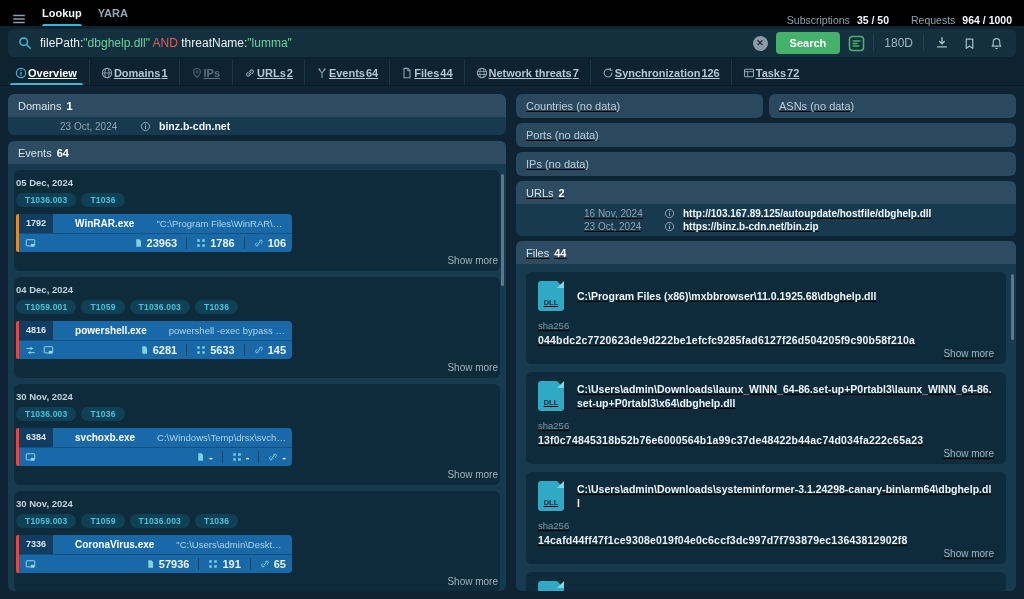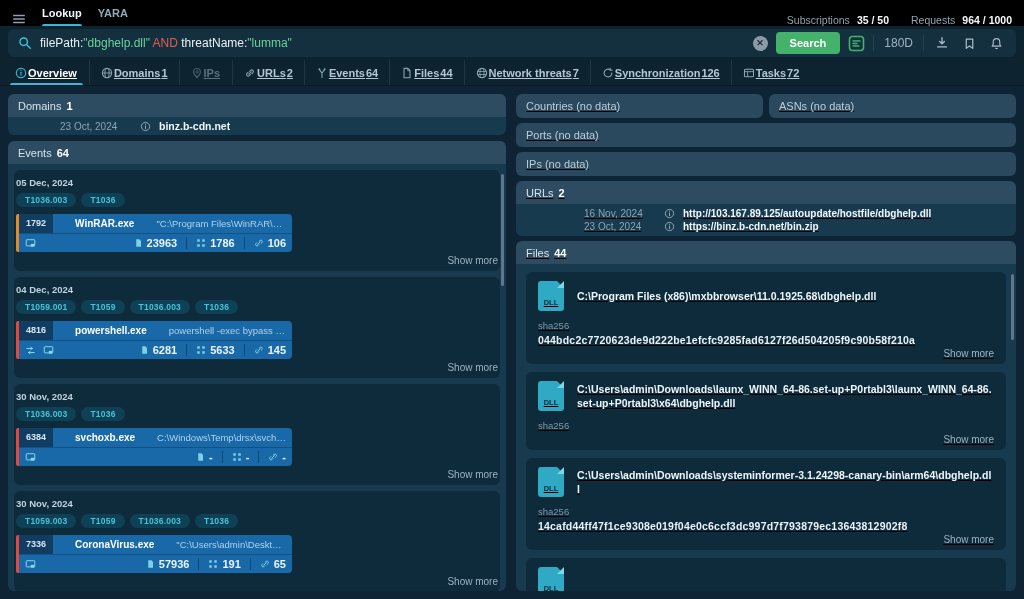--- a/index.html
+++ b/index.html
@@ -578,20 +578,21 @@
           <div class="sha-value">044bdc2c7720623de9d222be1efcfc9285fad6127f26d504205f9c90b58f210a</div>
           <div class="file-more">Show more</div>
         </div>
 
         <div class="file-item">
           <div class="file-head">
             <span class="dll-badge">DLL</span>
             <span class="file-path">C:\Users\admin\Downloads\launx_WINN_64-86.set-up+P0rtabl3\launx_WINN_64-86.set-up+P0rtabl3\x64\dbghelp.dll</span>
           </div>
           <div class="sha-label">sha256</div>
+          <div class="sha-value">13f0c74845318b52b76e6000564b1a99c37de48422b44ac74d034fa222c65a23</div>
           <div class="file-more">Show more</div>
         </div>
 
         <div class="file-item">
           <div class="file-head">
             <span class="dll-badge">DLL</span>
             <span class="file-path">C:\Users\admin\Downloads\systeminformer-3.1.24298-canary-bin\arm64\dbghelp.dll</span>
           </div>
           <div class="sha-label">sha256</div>
           <div class="sha-value">14cafd44ff47f1ce9308e019f04e0c6ccf3dc997d7f793879ec13643812902f8</div>

